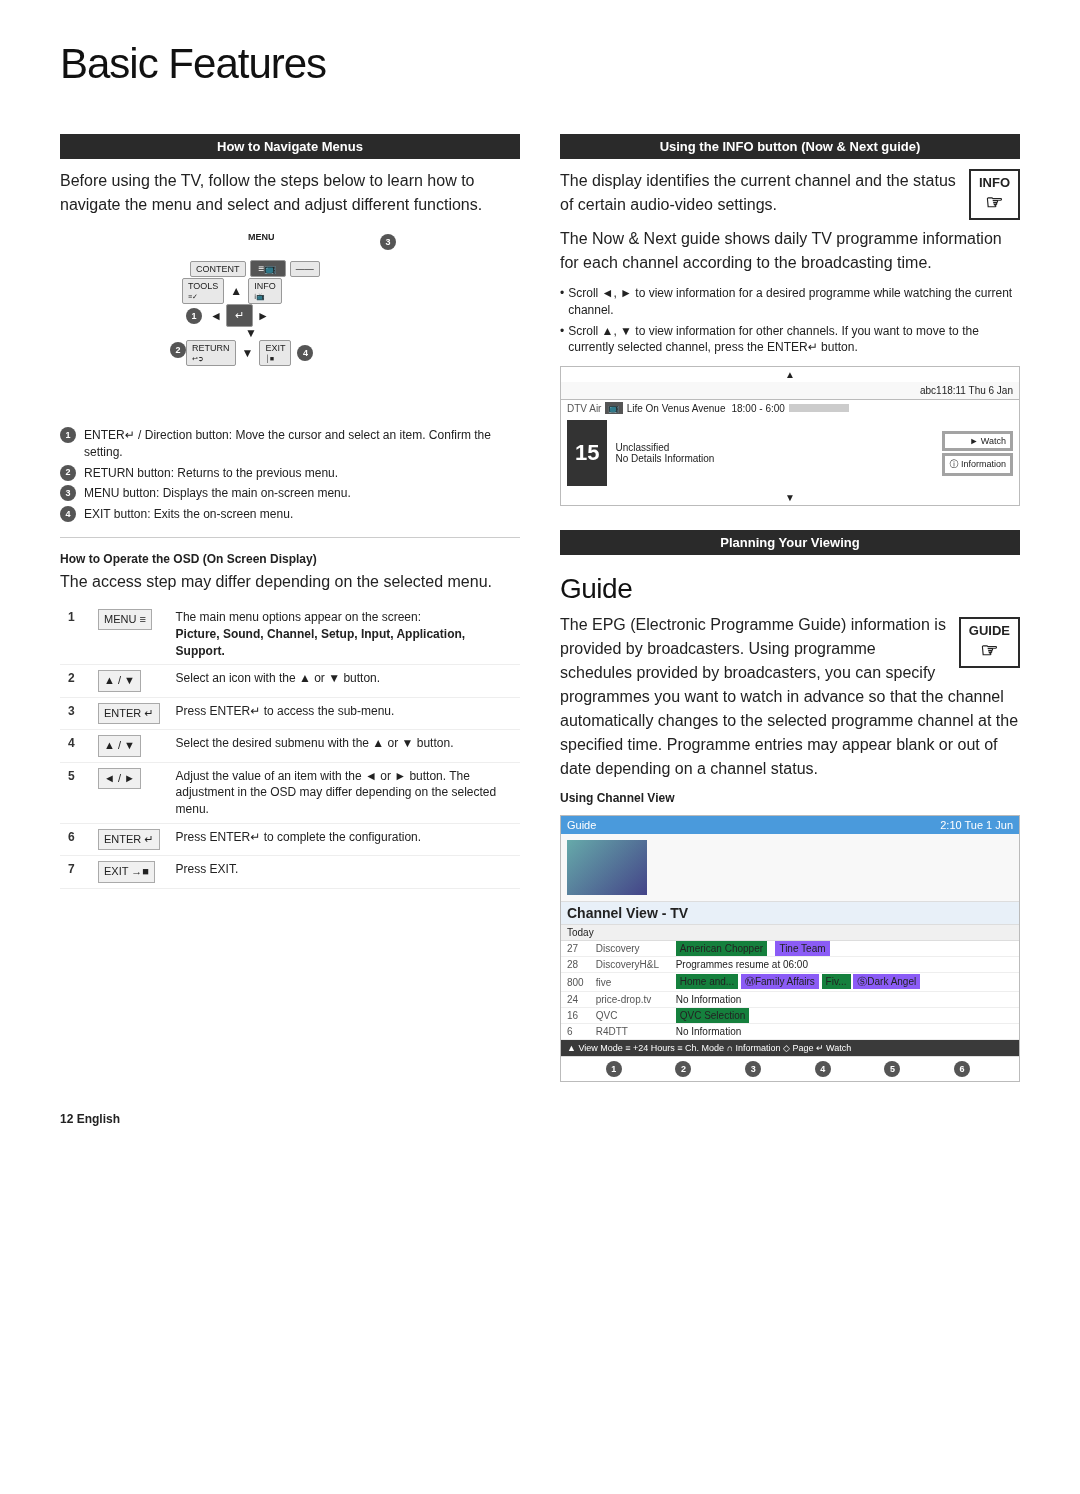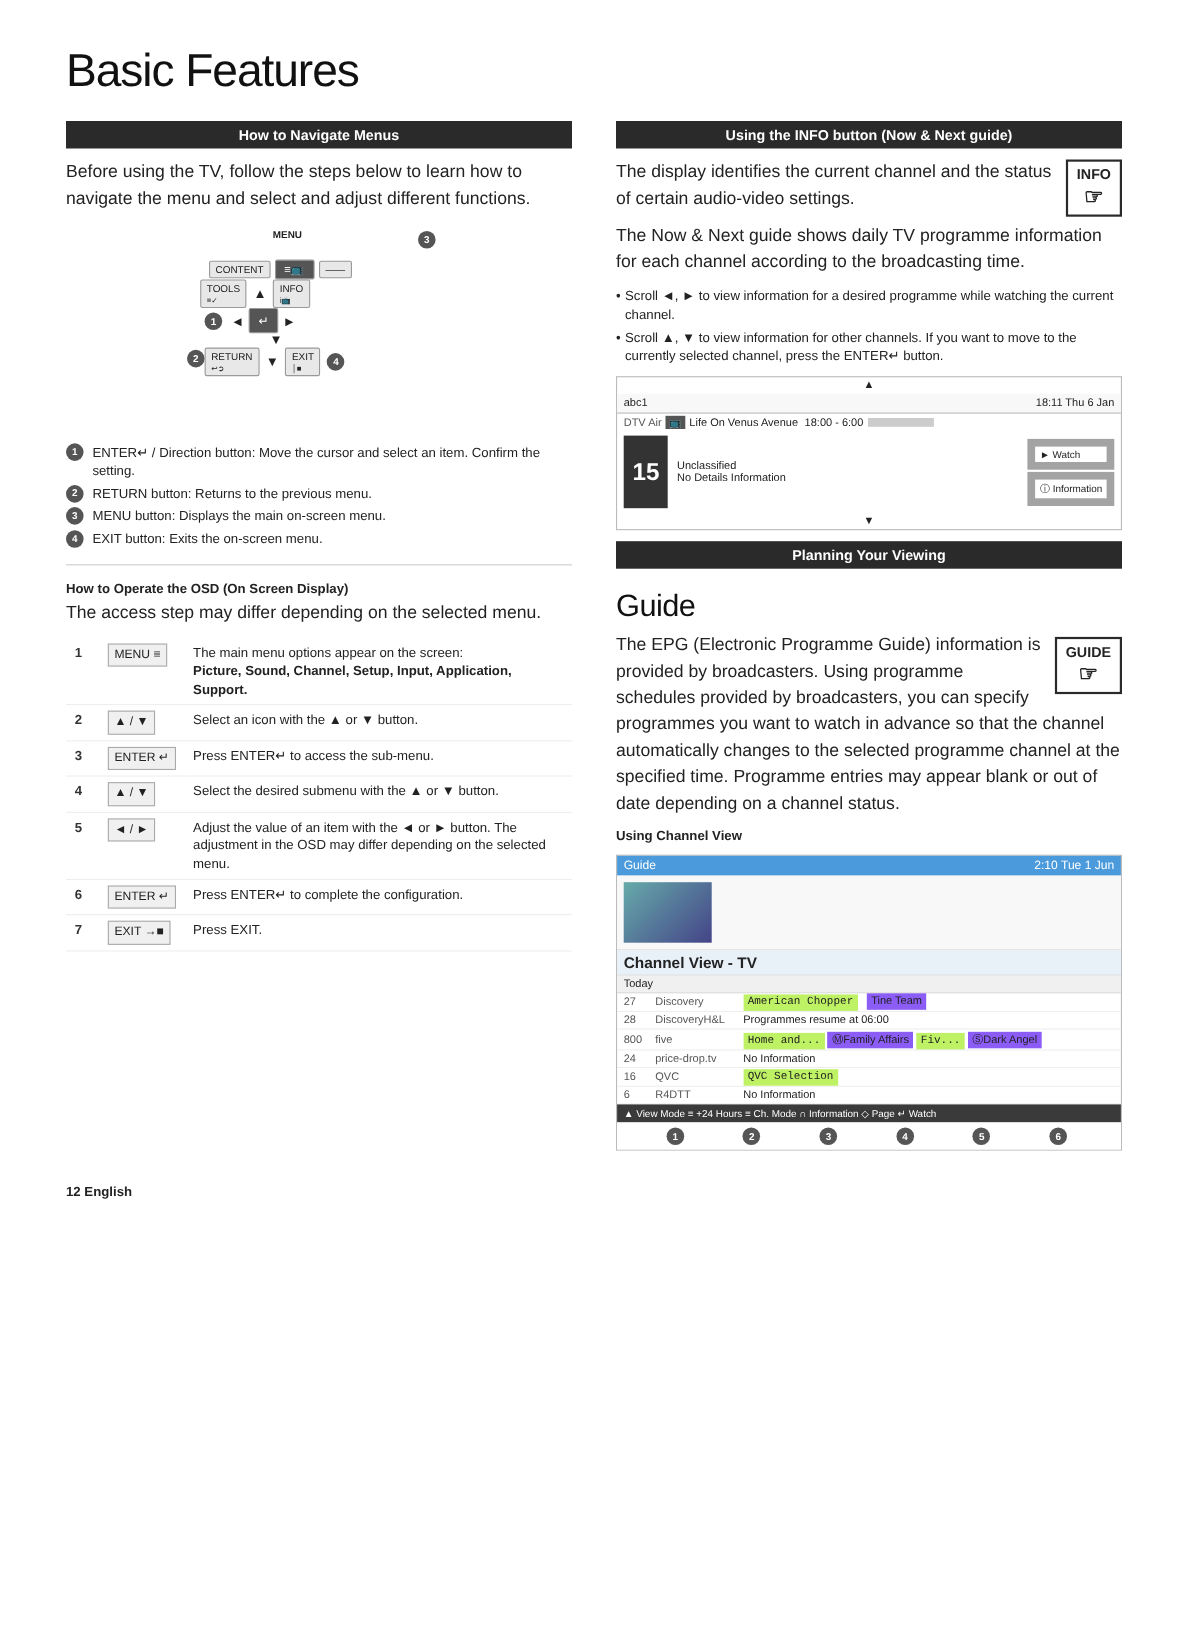--- a/index.html
+++ b/index.html
@@ -30,20 +30,21 @@
       flex: 1;
     }
     .section-header {
       background: #2a2a2a;
       color: #fff;
       font-size: 13px;
       font-weight: bold;
       text-align: center;
       padding: 5px 10px;
       margin-bottom: 10px;
+      margin-top: 24px;
     }
     .section-text {
       font-size: 16px;
       line-height: 1.5;
       margin-bottom: 10px;
     }
     
     .remote-diagram {
       display: flex;
       justify-content: center;
@@ -143,43 +144,44 @@
       display: block;
     }
     
     .channel-info-box {
       border: 1px solid #bbb;
       margin: 10px 0;
       font-size: 10px;
     }
     .channel-info-header {
       display: flex;
-      justify-content: space-between;
+      justify-content: flex-end;
       border-bottom: 1px solid #bbb;
       padding: 3px 6px;
       background: #f8f8f8;
     }
     .channel-info-row {
       display: flex;
       align-items: center;
       padding: 2px 6px;
     }
     .channel-num-big {
       font-size: 22px;
       font-weight: bold;
       background: #333;
       color: #fff;
       padding: 20px 8px;
       margin-right: 8px;
     }
     .channel-watch-btn {
       font-size: 9px;
-      border: 7px solid #a3a3a3;
+      border: 3px solid #a3a3a3;
       padding: 2px 4px;
       margin-left: 4px;
+      text-align: right;
     }
     
     h2.guide-title {
       font-size: 28px;
       font-weight: 400;
       margin: 18px 0 8px 0;
       color: #111;
       letter-spacing: -0.5px;
     }
     .guide-icon-box {
@@ -235,23 +237,22 @@
     .guide-channel-list td {
       padding: 2px 6px;
       border-bottom: 1px solid #eee;
       font-size: 10px;
     }
     .guide-channel-list .ch-name {
       width: 80px;
       color: #555;
     }
     .guide-channel-list .ch-prog {
-      background: #bef264;
+      background: #15803d;
       padding: 2px 4px;
-      font-family: Liberation Mono, monospace;
     }
     .guide-channel-list .ch-prog2 {
       background: #8b5cf6;
       padding: 2px 4px;
     }
     .guide-footer {
       background: #3a3a3a;
       color: #fff;
       font-size: 9px;
       padding: 3px 6px;

